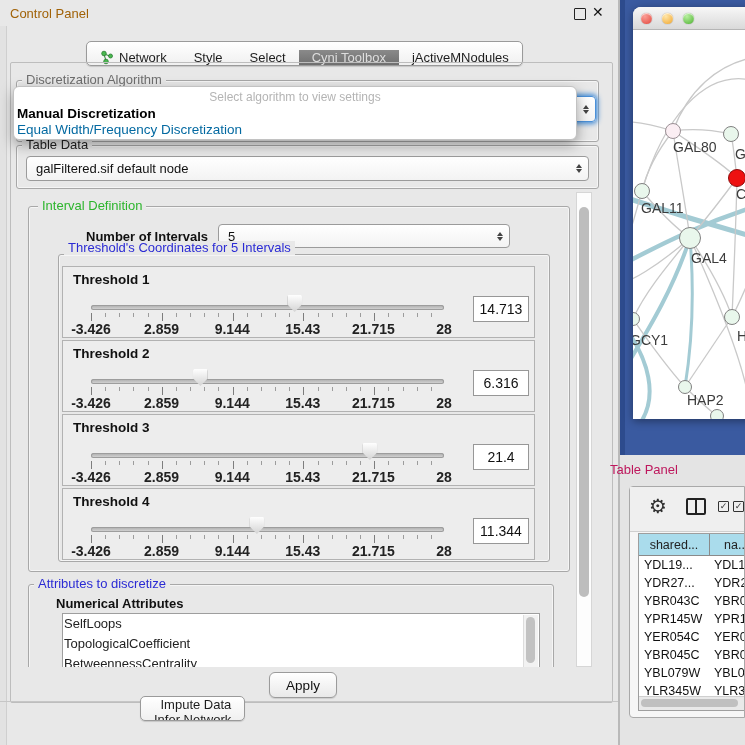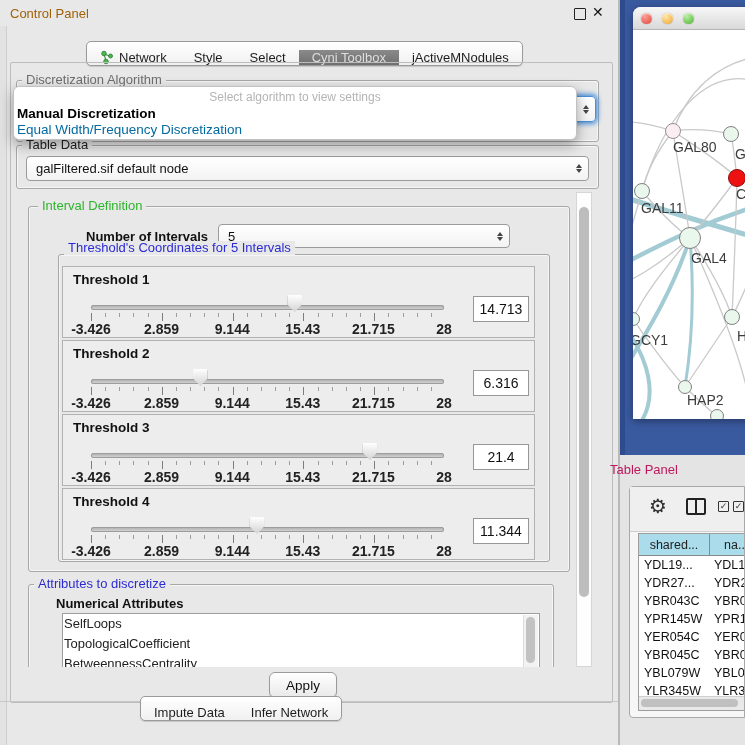--- a/index.html
+++ b/index.html
@@ -17,21 +17,21 @@
   .float-icon{left:574px;top:8px;width:10px;height:10px;border:1.5px solid #222;border-radius:1px;background:transparent;}
   .close-icon{left:592px;top:4px;font-size:14px;font-weight:bold;color:#111;}
 
   
   .seg{display:flex;align-items:flex-end;background:linear-gradient(#ffffff,#f0f0f0);
        border:1px solid #9a9a9a;border-radius:5px;overflow:hidden;box-shadow:0 1px 1px rgba(0,0,0,.15);margin-top:9px;}
   .seg .tab{display:flex;align-items:center;gap:5px;padding:0 13px;font-size:13px;color:#1d1d1d;white-space:nowrap;}
   .seg .tab.sel{background:linear-gradient(#8a8a8a,#6f6f6f);color:#dedede;}
   .seg .vsep{width:1px;background:#c2c2c2;margin:4px 0;}
   .toptabs{left:86px;top:32px;height:23px;}
-  .bottomtabs{left:140px;top:687px;height:23px;}
+  .bottomtabs{left:140px;top:687px;height:23px;flex-direction:column;}
 
   
   .group{border:1px solid #a8a8a8;border-radius:3px;box-shadow:inset 0 0 0 1px rgba(255,255,255,.55);}
   .glabel{position:absolute;font-size:13px;background:var(--panel-bg,#e8e8e8);padding:0 4px;line-height:14px;}
   .glabel.green{color:var(--title-green,#2db52d);}
   .glabel.blue{color:var(--title-blue,#2b2bd4);}
   .glabel.gray{color:#6e6e6e;}
   .glabel.dark{color:#222;}
 
   .outerbox{left:10px;top:62px;width:601px;height:639px;border:1px solid #bdbdbd;border-radius:2px;}

